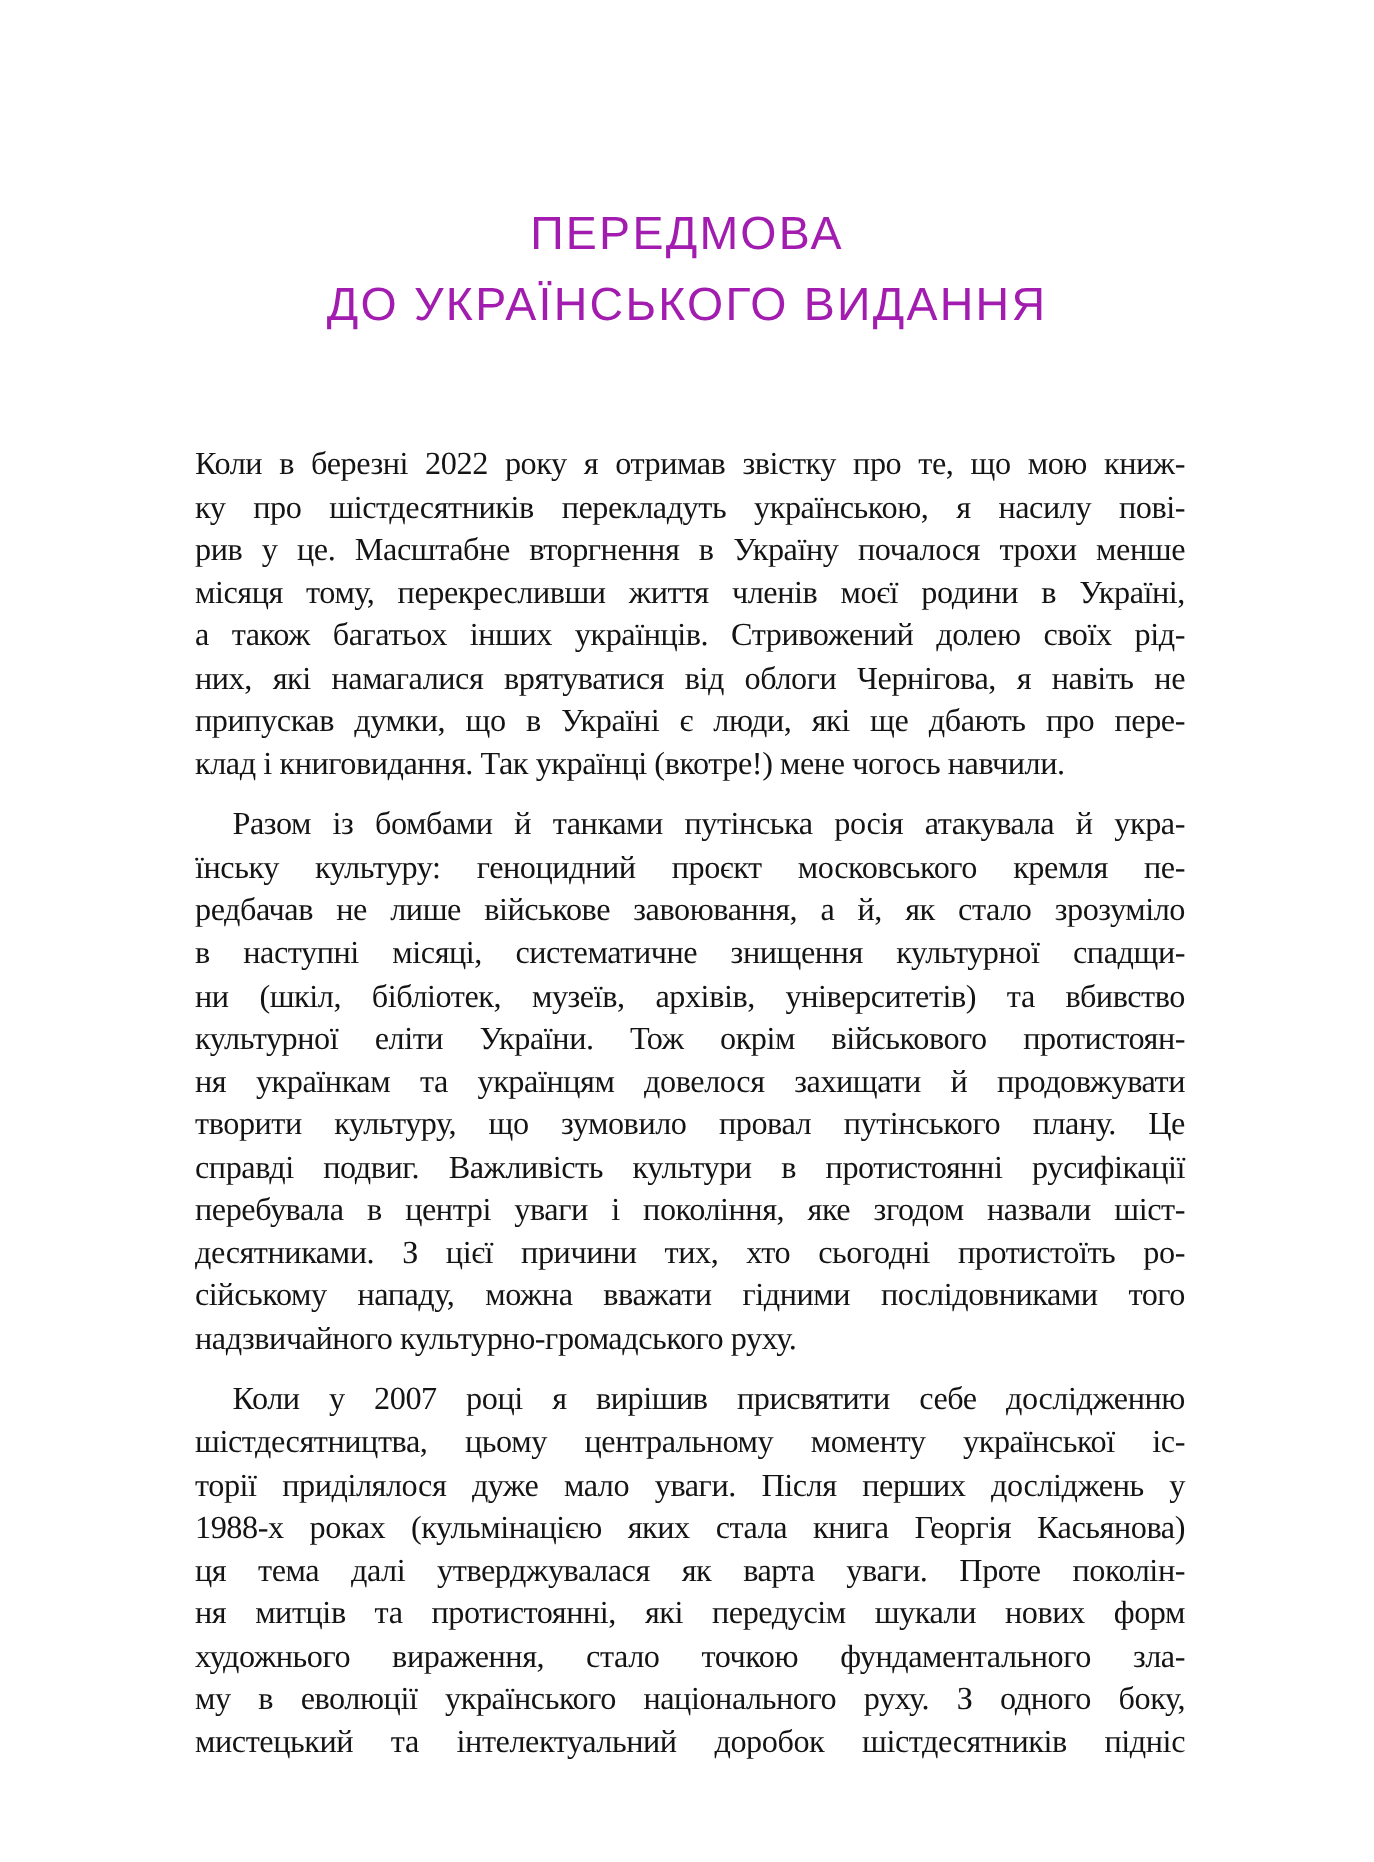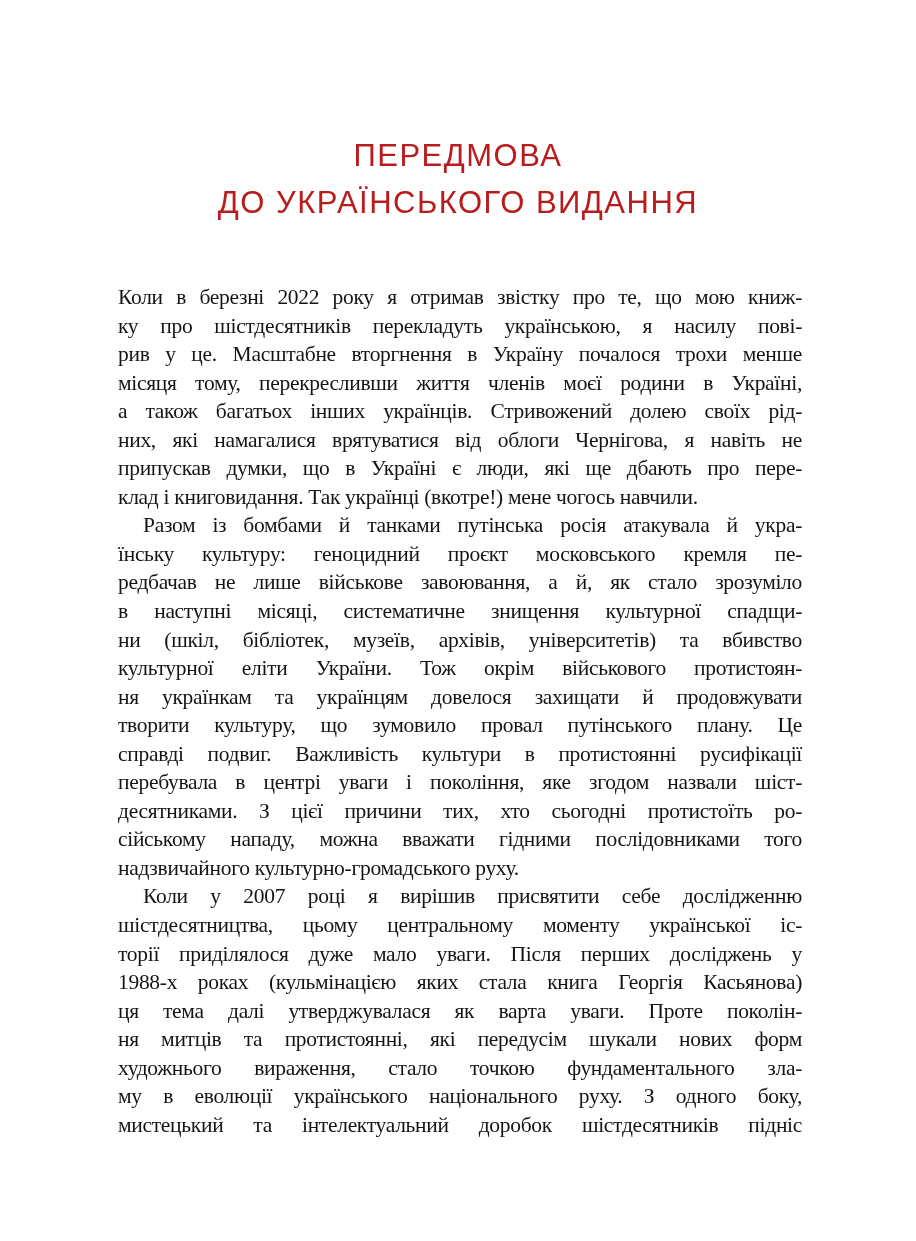--- a/index.html
+++ b/index.html
@@ -16,39 +16,39 @@
     overflow: hidden;
   }
   .chapter-title {
     position: absolute;
     top: 132px;
     left: 0;
     width: 916px;
     text-align: center;
     font-family: "Liberation Sans", sans-serif;
     font-weight: normal;
-    color: #b91c1c;
+    color: #a21caf;
   }
   .chapter-title .title-line {
     font-size: 31px;
     line-height: 47px;
     letter-spacing: 1.5px;
   }
   .body-text {
     position: absolute;
     left: 118px;
     top: 283px;
     width: 684px;
     font-family: "Liberation Serif", serif;
     font-size: 21.5px;
     line-height: 28.55px;
     letter-spacing: -0.3px;
     color: #141414;
   }
-  .paragraph { margin: 0; }
+  .paragraph { margin: 12px; }
   .text-line {
     text-align: justify;
     text-align-last: justify;
     text-justify: inter-word;
     white-space: normal;
   }
   .text-line.indent {
     text-indent: 25px;
   }
   .text-line.last {

